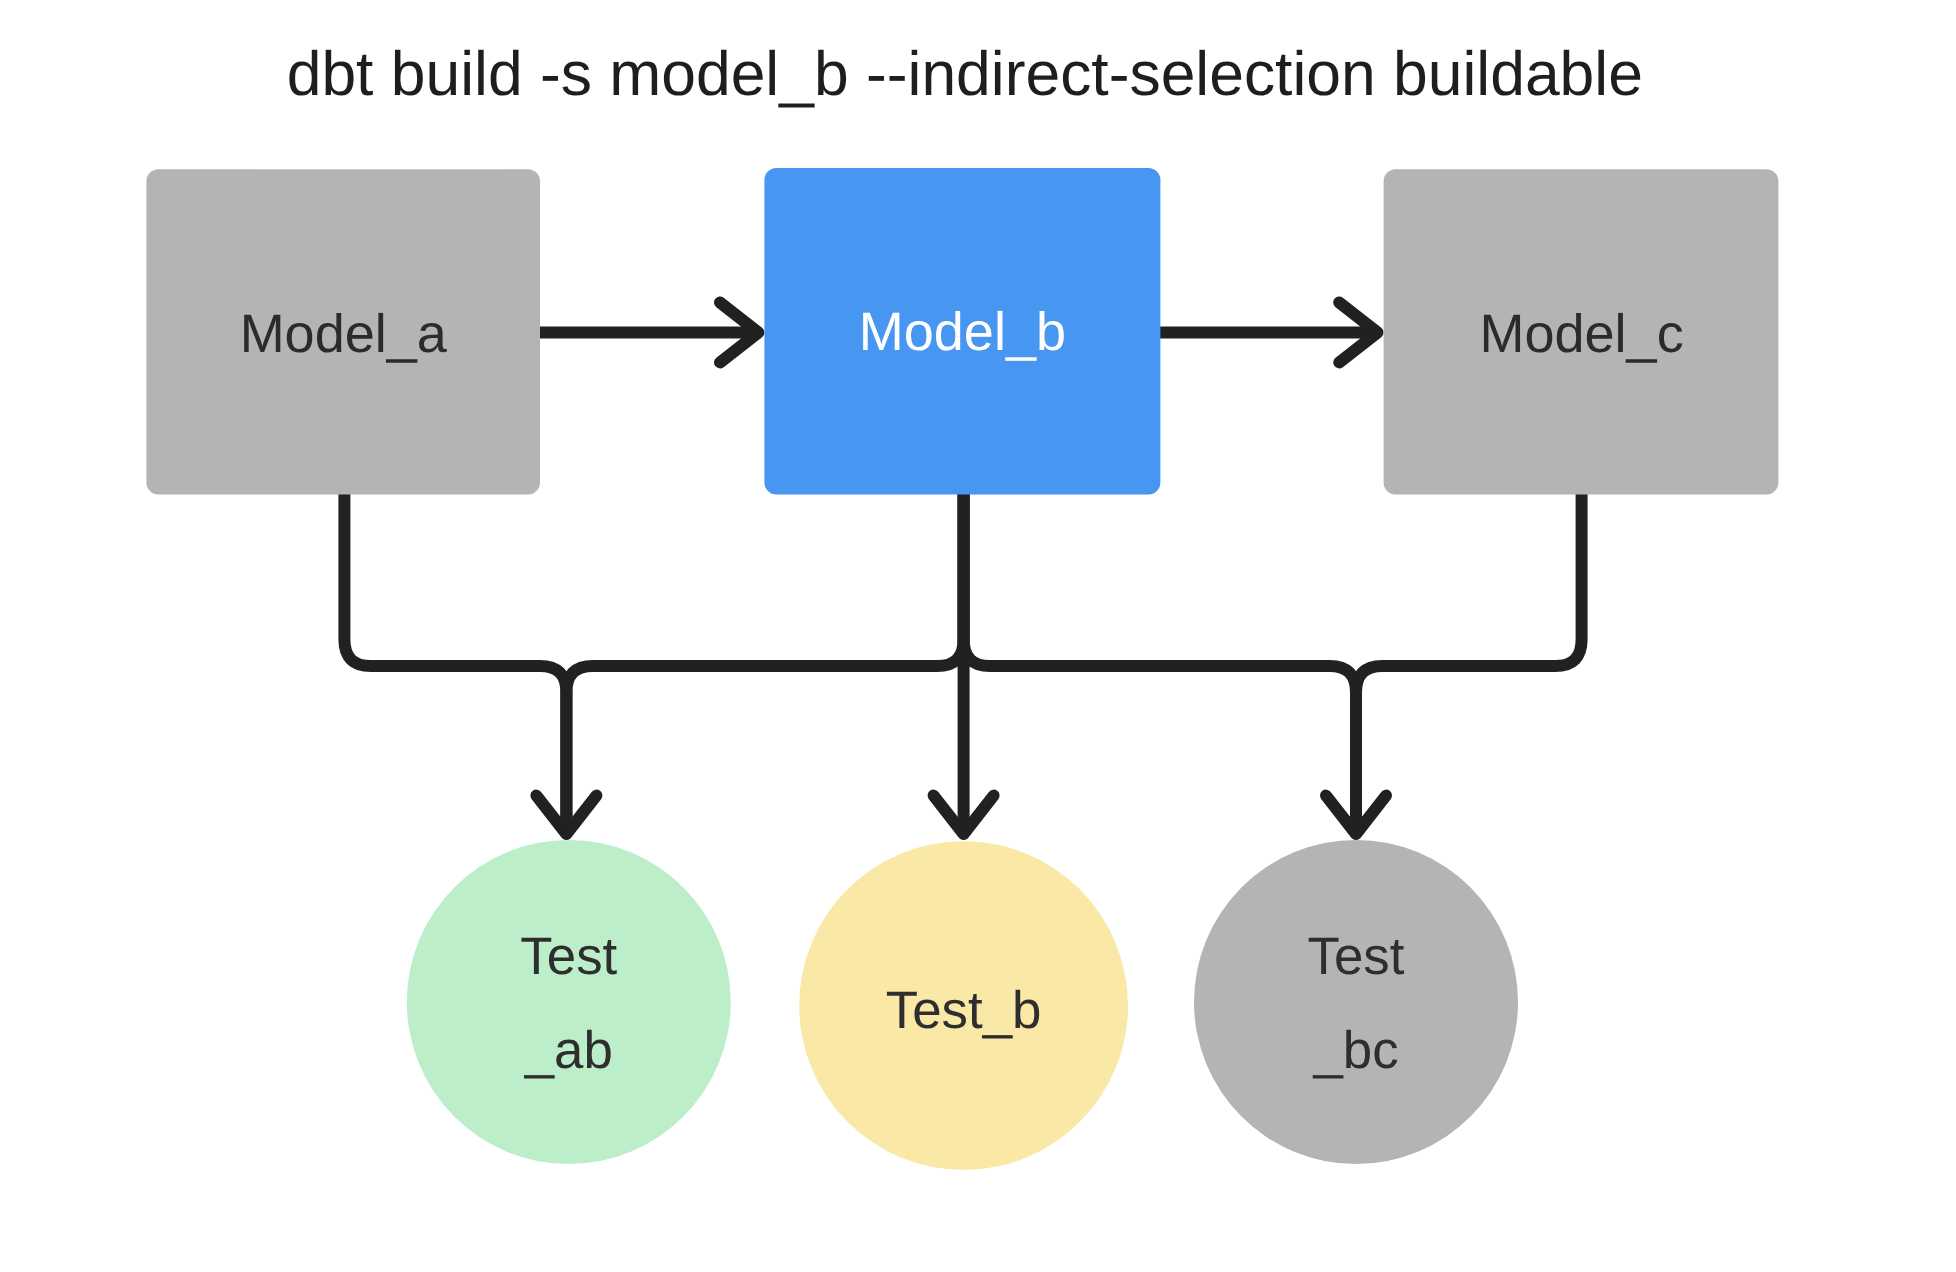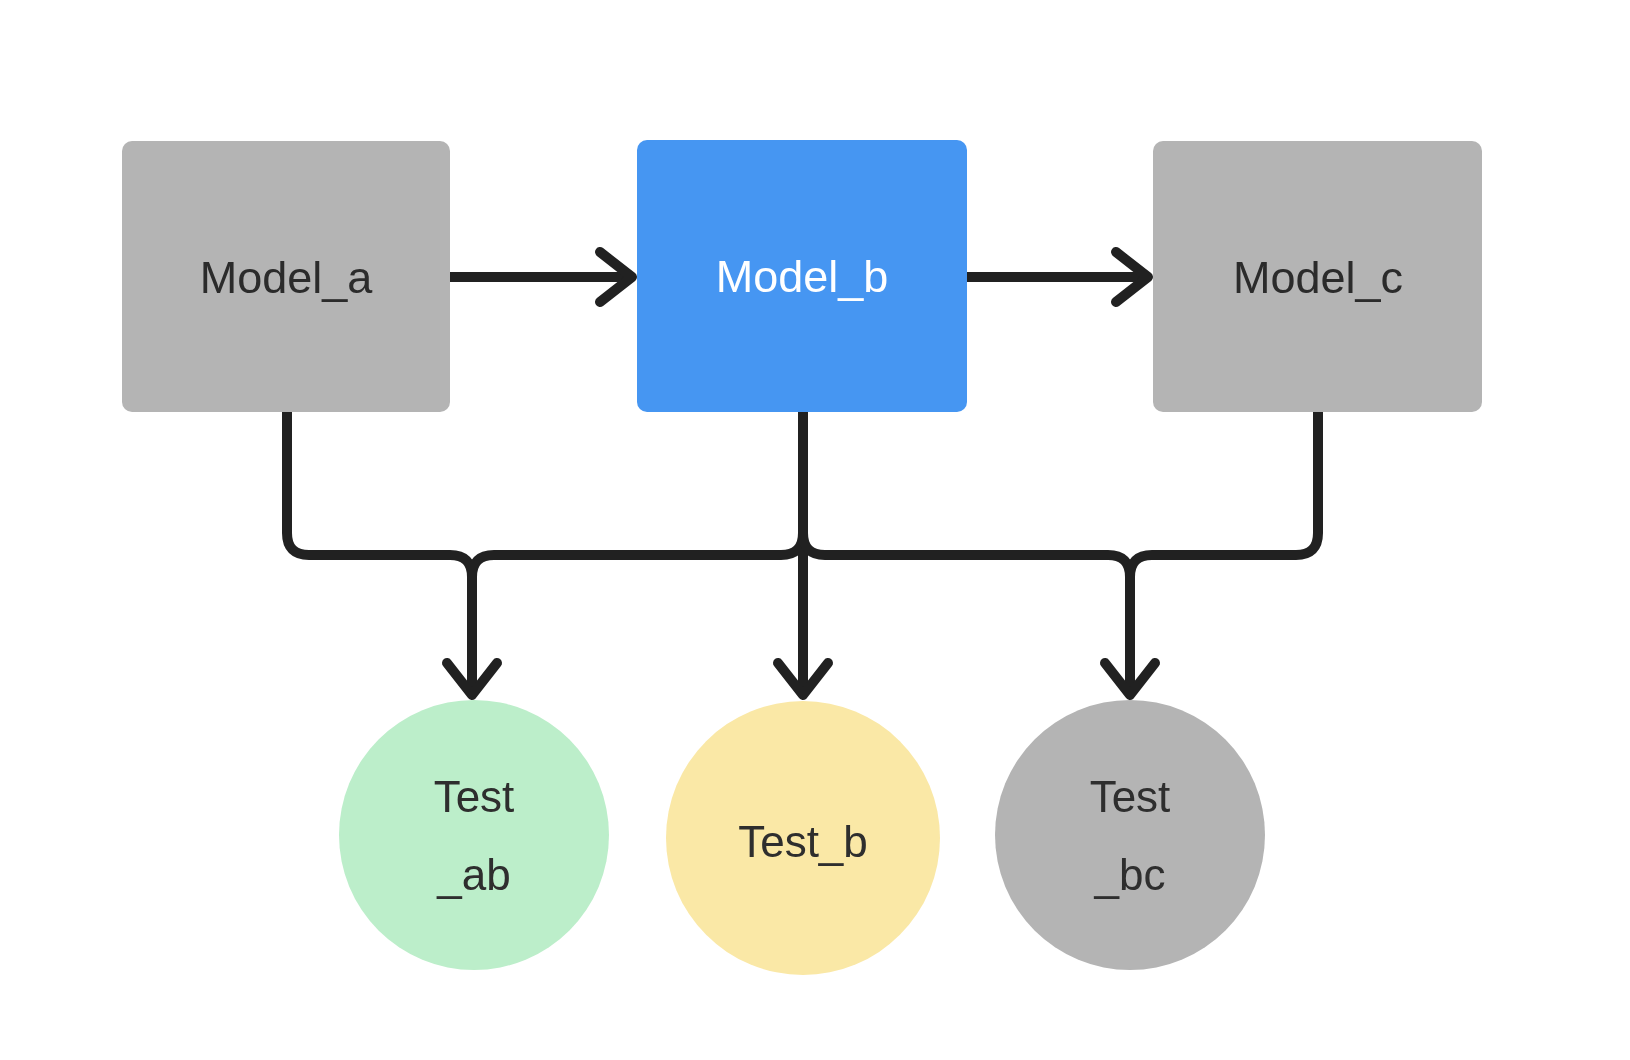--- a/index.html
+++ b/index.html
@@ -48,20 +48,21 @@
     font-family: "Liberation Sans", "DejaVu Sans", sans-serif;
     font-size: 44px;
     fill: #2e2e2e;
   }
 </style>
 </head>
 <body>
 
 <div id="canvas">
 
+  <div id="title">dbt build -s model_b --indirect-selection buildable</div>
 
   <svg id="diagram-svg" width="1630" height="1060" viewBox="0 0 1630 1060">
 
     <g stroke="#212121">
       <path class="edge" d="M 450 277 L 627 277"></path>
       <path class="edge" d="M 600 252 L 632 277 L 600 302"></path>
       <path class="edge" d="M 967 277 L 1143 277"></path>
       <path class="edge" d="M 1116 252 L 1148 277 L 1116 302"></path>
 
       <path class="edge" d="M 287 412 L 287 533 Q 287 555 309 555 L 450 555 Q 472 555 472 577 L 472 693"></path>

